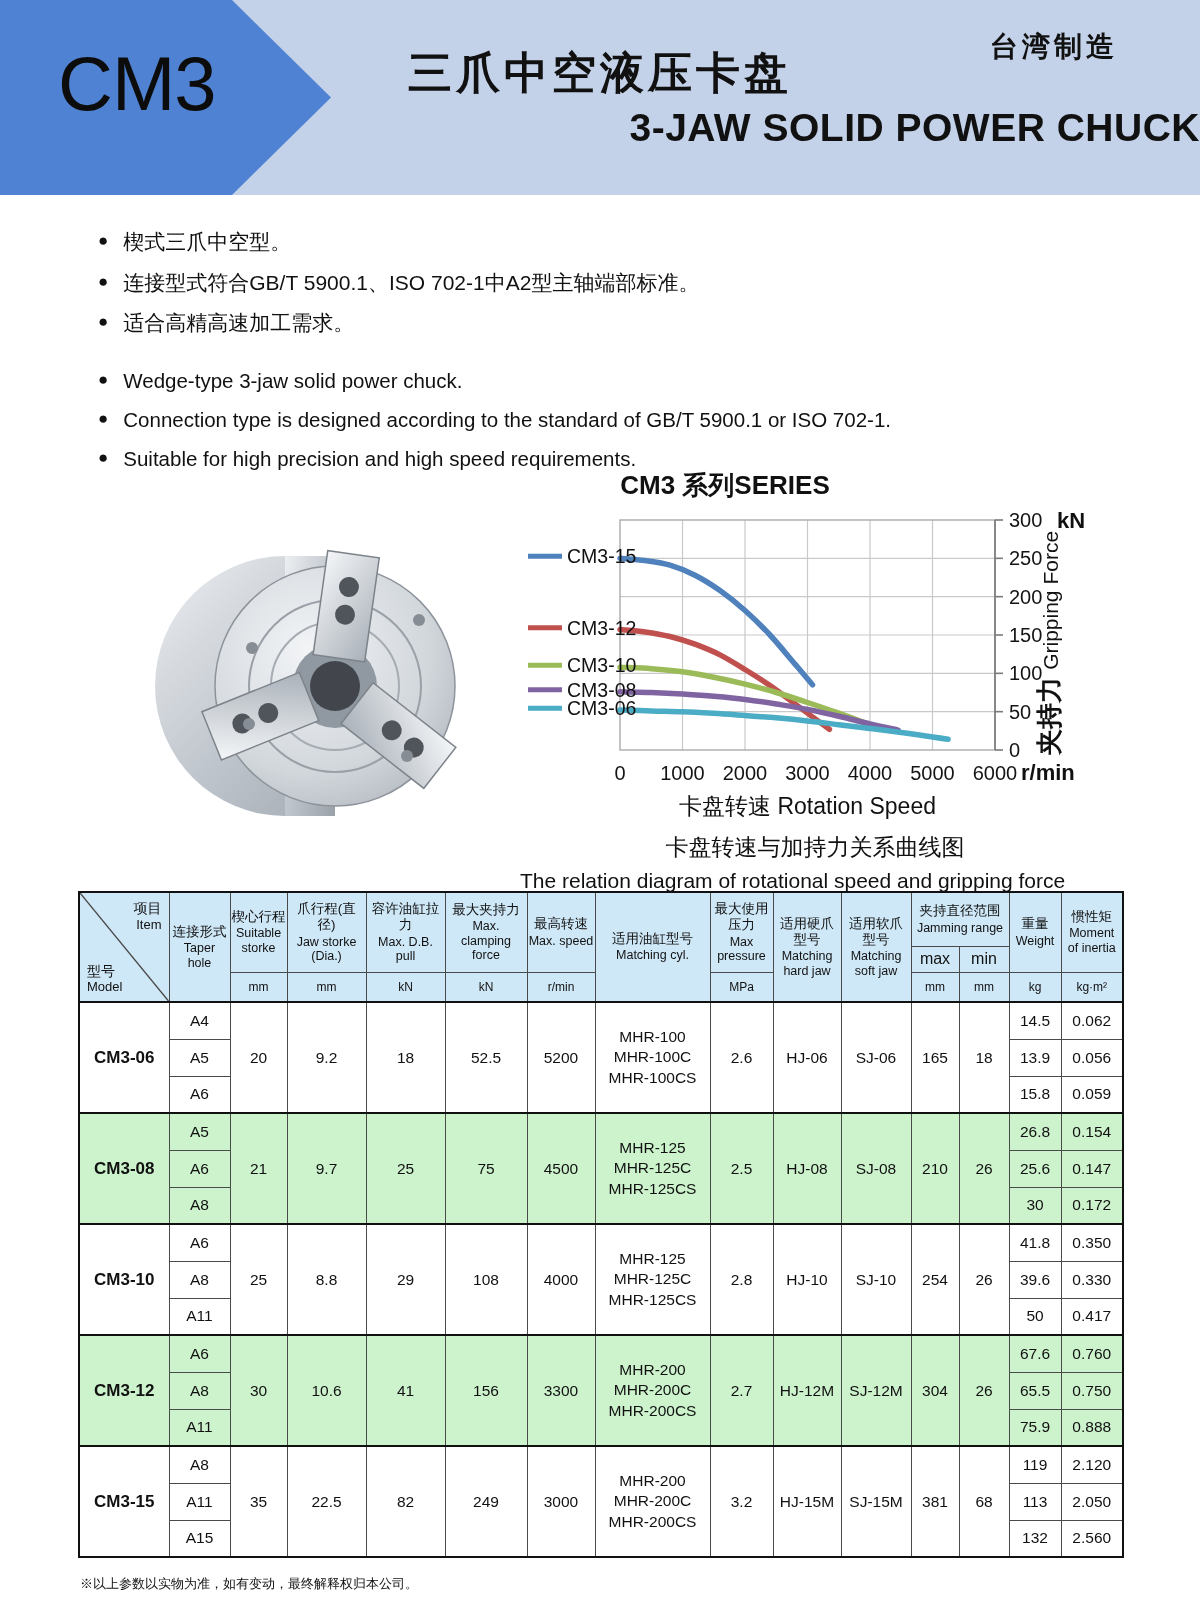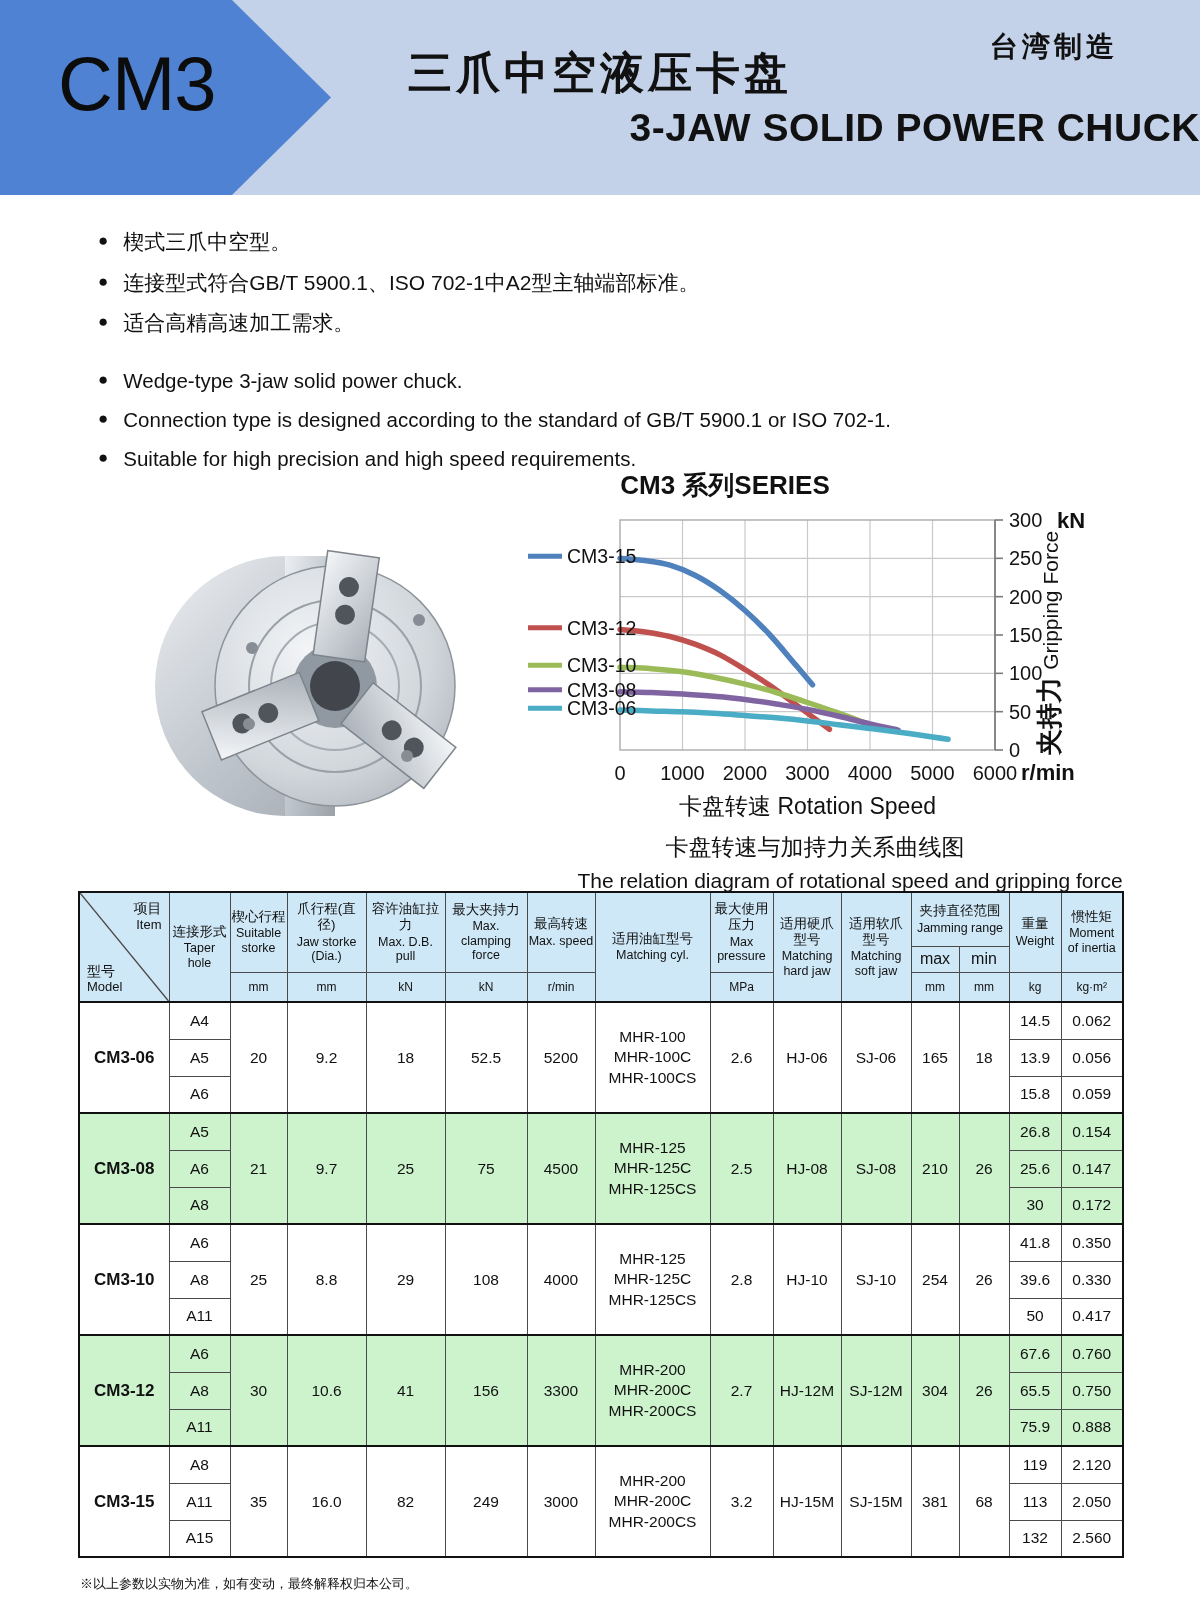--- a/index.html
+++ b/index.html
@@ -18,21 +18,21 @@
   .features{position:absolute;left:98px;top:222px;}
   .features ul{list-style:none;margin:0;padding:0;}
   .features li{display:flex;align-items:center;line-height:40.5px;font-size:21px;}
   .features ul.en{margin-top:17px;}
   .features ul.en li{line-height:39px;font-size:20.5px;}
   .bullet{font-size:17px;margin-right:15px;position:relative;top:-1px;}
   
   .photo{position:absolute;left:145px;top:548px;}
   .chart-wrap{position:absolute;left:520px;top:460px;width:645px;}
   .chart-caption-zh{width:590px;text-align:center;font-size:23px;margin-top:0px;}
-  .chart-caption-en{width:660px;text-align:center;font-size:21px;margin-top:6px;}
+  .chart-caption-en{width:660px;text-align:left;font-size:21px;margin-top:6px;}
   svg text{font-family:"Liberation Sans",sans-serif;}
   
   .spec{position:absolute;left:78px;top:891px;border-collapse:collapse;table-layout:fixed;
         width:1044px;background:#fff;}
   .spec th,.spec td{border:1px solid #4a4a4a;text-align:center;vertical-align:middle;
         padding:0 1px;overflow:hidden;}
   .spec{border:2px solid #111;}
   .spec thead th{background:var(--head-bg,#cfe8f7);font-weight:normal;}
   .spec thead tr.rowA{height:54px;} .spec thead tr.rowB{height:26px;}
   .spec thead tr.rowC{height:30px;}
@@ -423,21 +423,21 @@
         </tr>
         <tr class="hl">
           <td>A11</td>
           <td>75.9</td>
           <td>0.888</td>
         </tr>
         <tr class="group-start">
           <th rowspan="3" class="model">CM3-15</th>
           <td>A8</td>
           <td rowspan="3">35</td>
-          <td rowspan="3">16.0</td>
+          <td rowspan="3">22.5</td>
           <td rowspan="3">82</td>
           <td rowspan="3">249</td>
           <td rowspan="3">3000</td>
           <td rowspan="3" class="cyl">MHR-200
 MHR-200C
 MHR-200CS</td>
           <td rowspan="3">3.2</td>
           <td rowspan="3">HJ-15M</td>
           <td rowspan="3">SJ-15M</td>
           <td rowspan="3">381</td>

